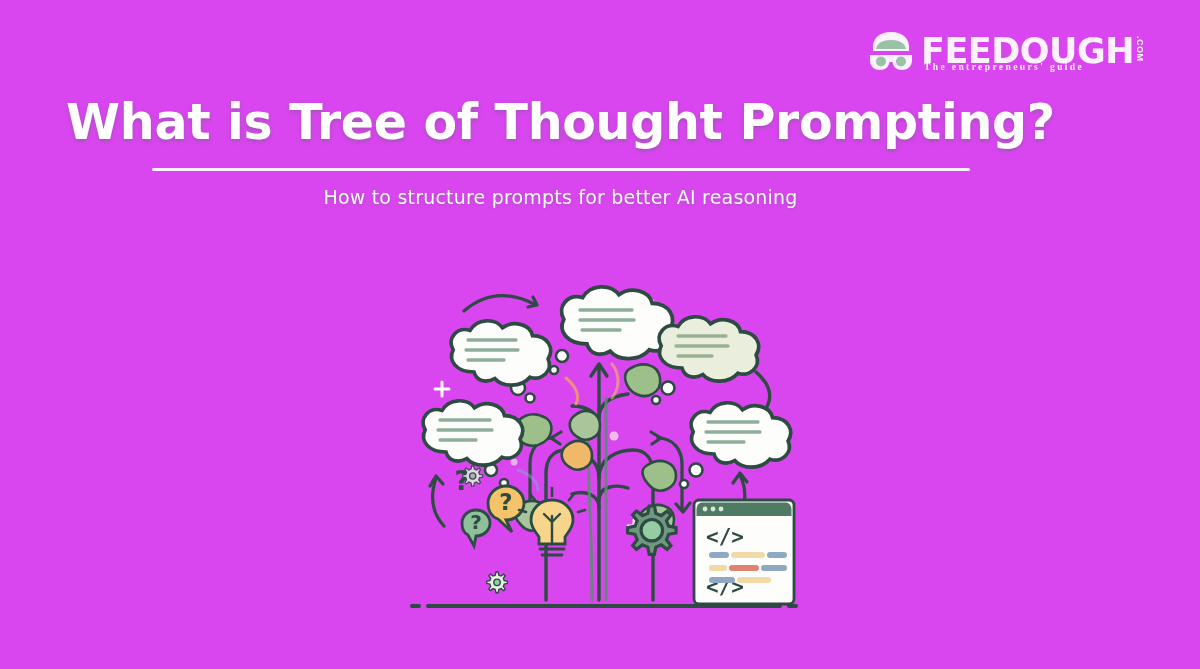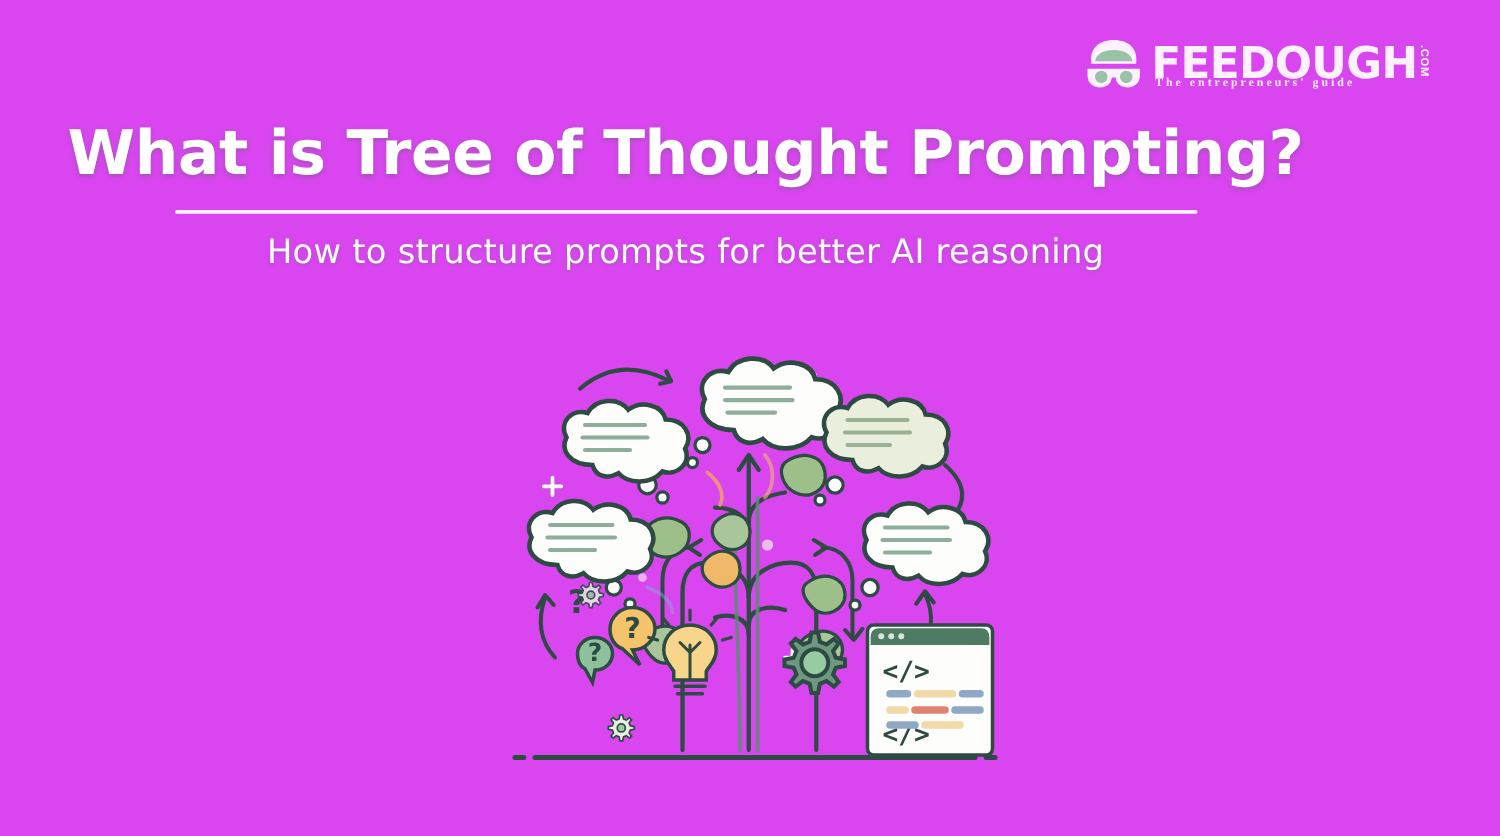--- a/index.html
+++ b/index.html
@@ -31,34 +31,34 @@
     margin-top:2px; margin-left:1px; line-height:1;
   }
   #logo-tagline {
     position:absolute; right:56px; top:62px;
     font-size:9.5px; color:#ffffff; letter-spacing:2.4px;
     font-weight:bold; opacity:.9; text-align:left; width:220px;font-family:Liberation Serif, serif;
   }
 
   
   #headline-block {
-    position:absolute; left:0; top:96px; width:1097px; text-align:center;
+    position:absolute; left:12px; top:96px; width:1097px; text-align:center;
   }
   .title-line {
     font-size:49px; font-weight:bold; color:#ffffff;
     line-height:1.12; letter-spacing:-0.3px;
     text-shadow:0 2px 4px rgba(60,110,75,.35);
     font-family:"DejaVu Sans", sans-serif;
   }
   #divider {
     width:818px; height:3px; background:#ffffff; opacity:.92;
     margin:17px auto 0; border-radius:2px;
   }
   #subtitle {
-    margin-top:15px; font-size:27px; color:#f4faf4;
+    margin-top:15px; font-size:19px; color:#f4faf4;
     letter-spacing:.2px; font-weight:normal;
     text-shadow:0 1px 3px rgba(60,110,75,.25);
     font-family:"DejaVu Sans", sans-serif;
   }
 
   
   #illustration {
     position:absolute; left:406px; top:278px; width:396px; height:346px;
   }
   #illustration svg { width:100%; height:100%; display:block; }

